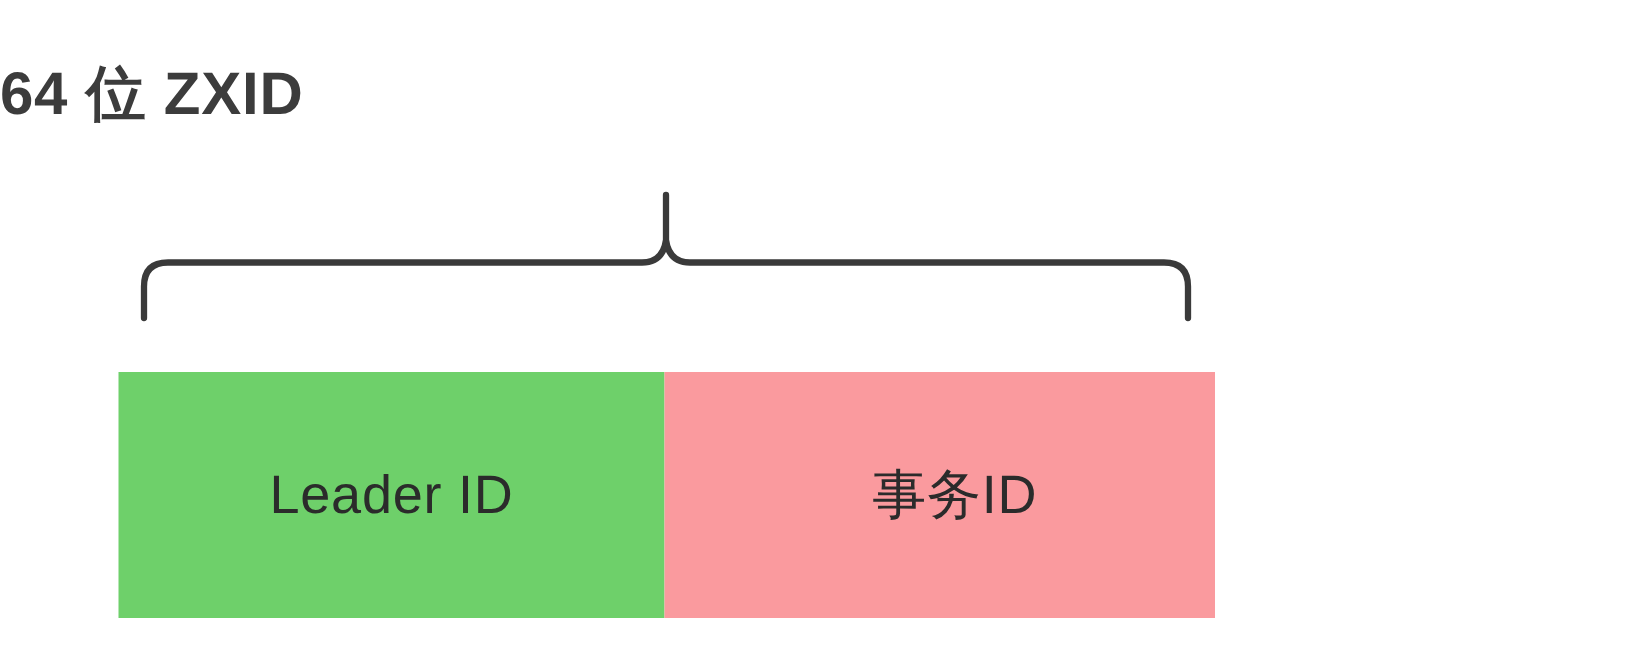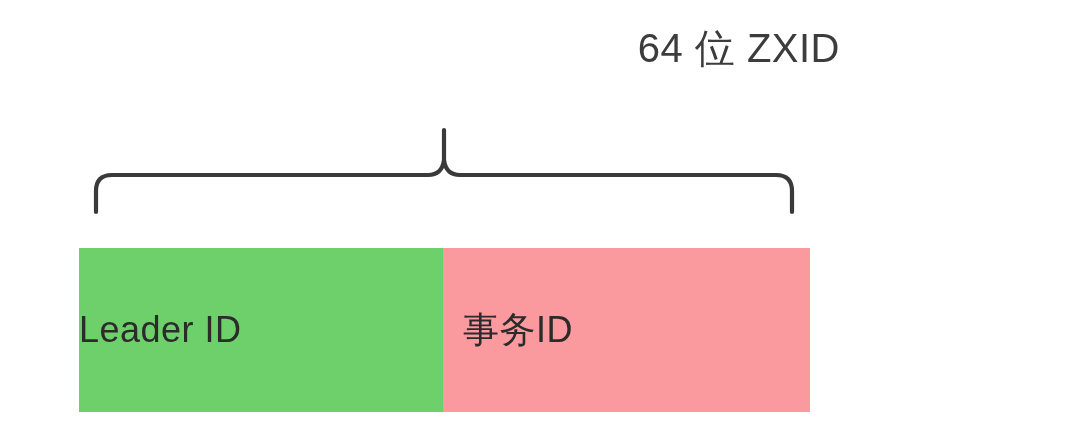--- a/index.html
+++ b/index.html
@@ -16,26 +16,26 @@
     width: 1085px;
     height: 433px;
     background: #ffffff;
     overflow: hidden;
   }
 
   
   .diagram-title {
     position: absolute;
     left: 0;
-    top: 24px;
+    top: 39px;
     width: 840px;
-    text-align: right;
+    text-align: left;
     font-size: 40px;
     line-height: 48px;
-    font-weight: 400;
+    font-weight: 700;
     color: #3c3c3c;
     letter-spacing: 0.5px;
     white-space: nowrap;
   }
 
   
   .brace-wrap {
     position: absolute;
     left: 80px;
     top: 118px;
@@ -54,21 +54,21 @@
     left: 79px;
     top: 248px;
     width: 731px;
     height: 164px;
     display: flex;
     flex-direction: row;
   }
   .segment {
     display: flex;
     align-items: center;
-    justify-content: flex-start;
+    justify-content: center;
     height: 100%;
     box-sizing: border-box;
   }
   .segment-label {
     font-size: 36px;
     line-height: 42px;
     color: #2b2b2b;
     font-weight: 400;
     white-space: nowrap;
     letter-spacing: 0.5px;

